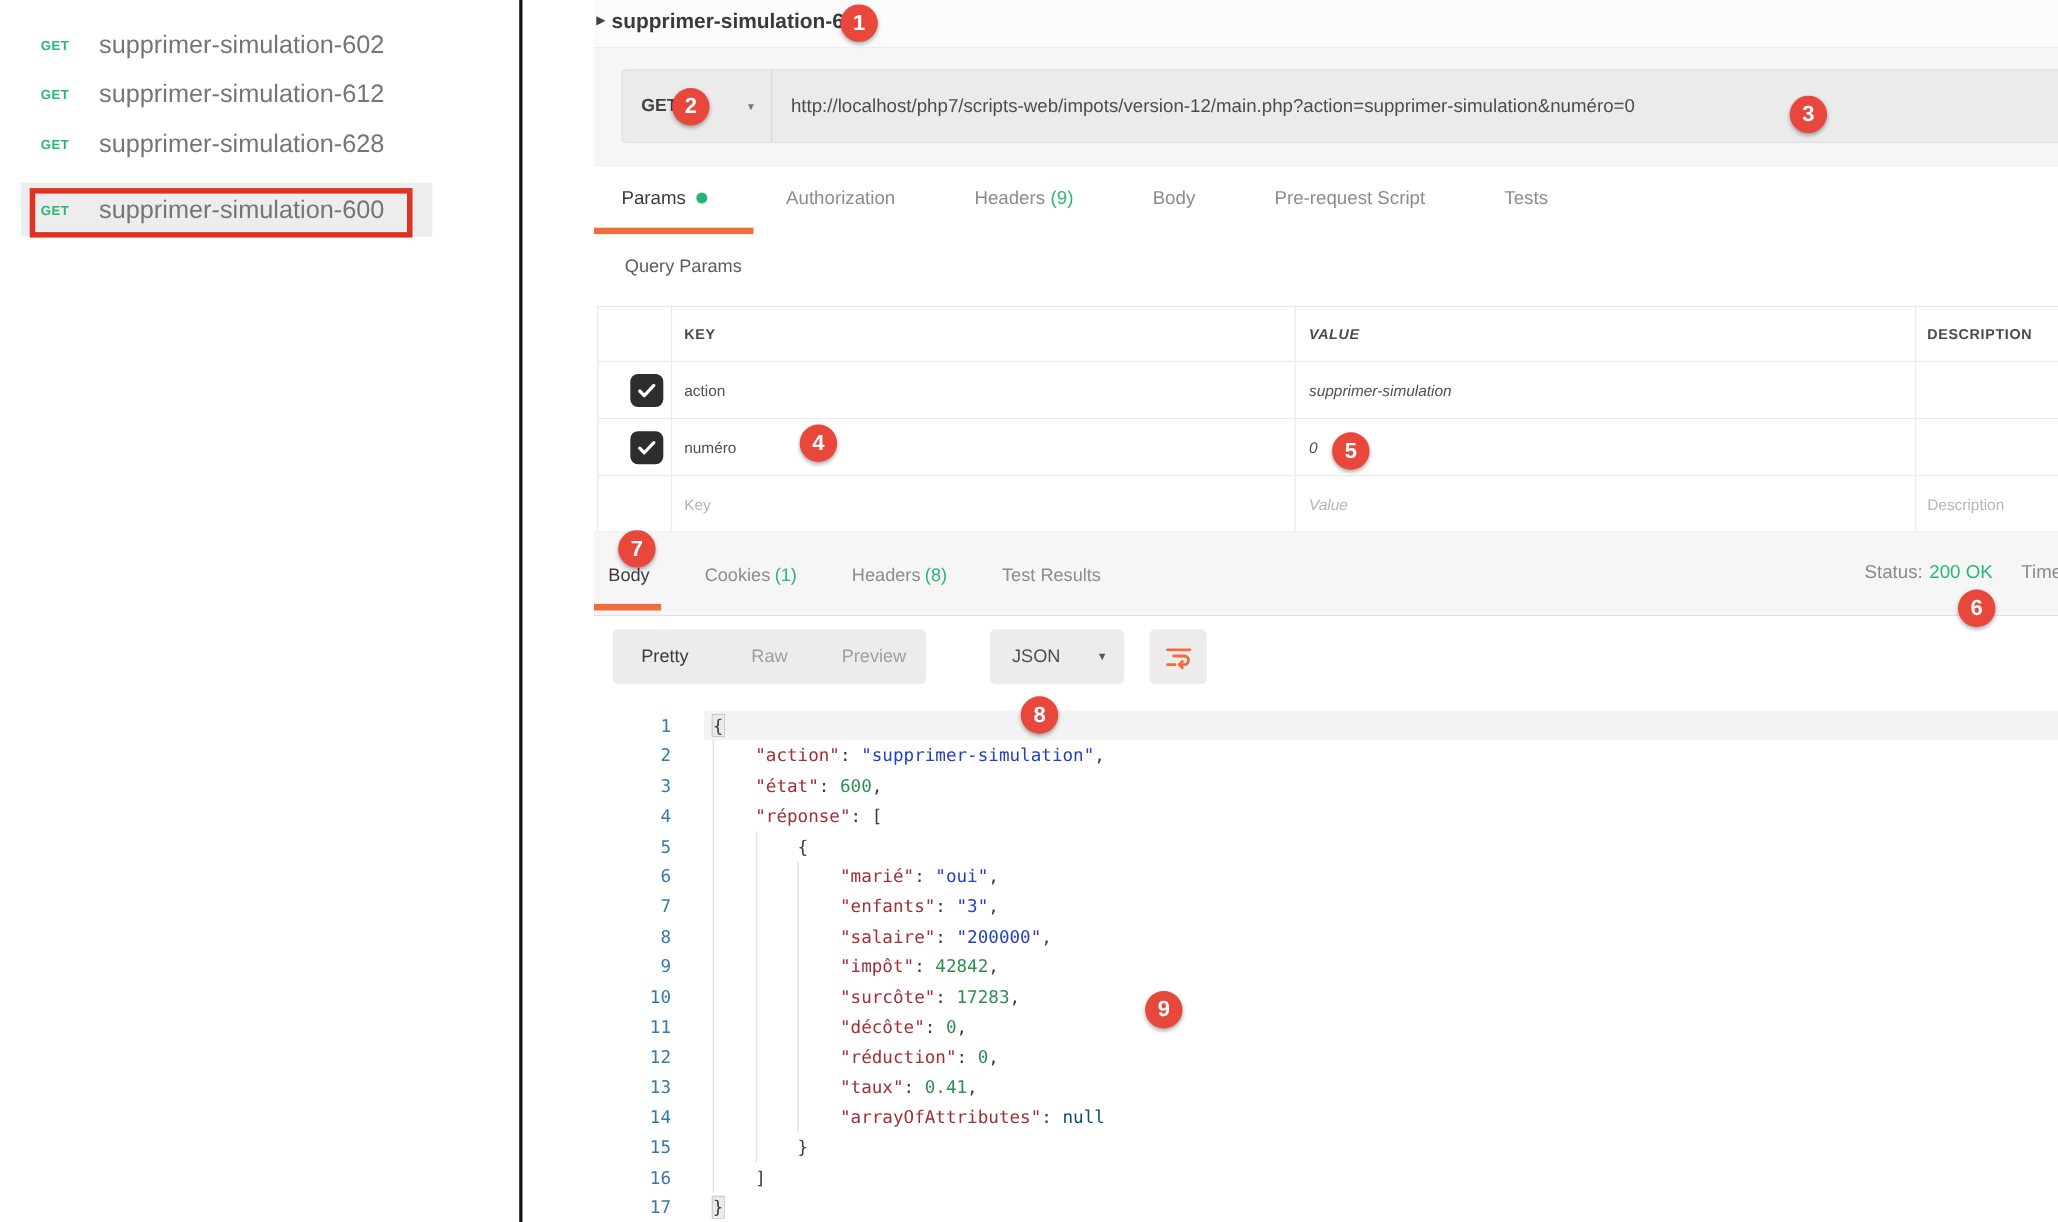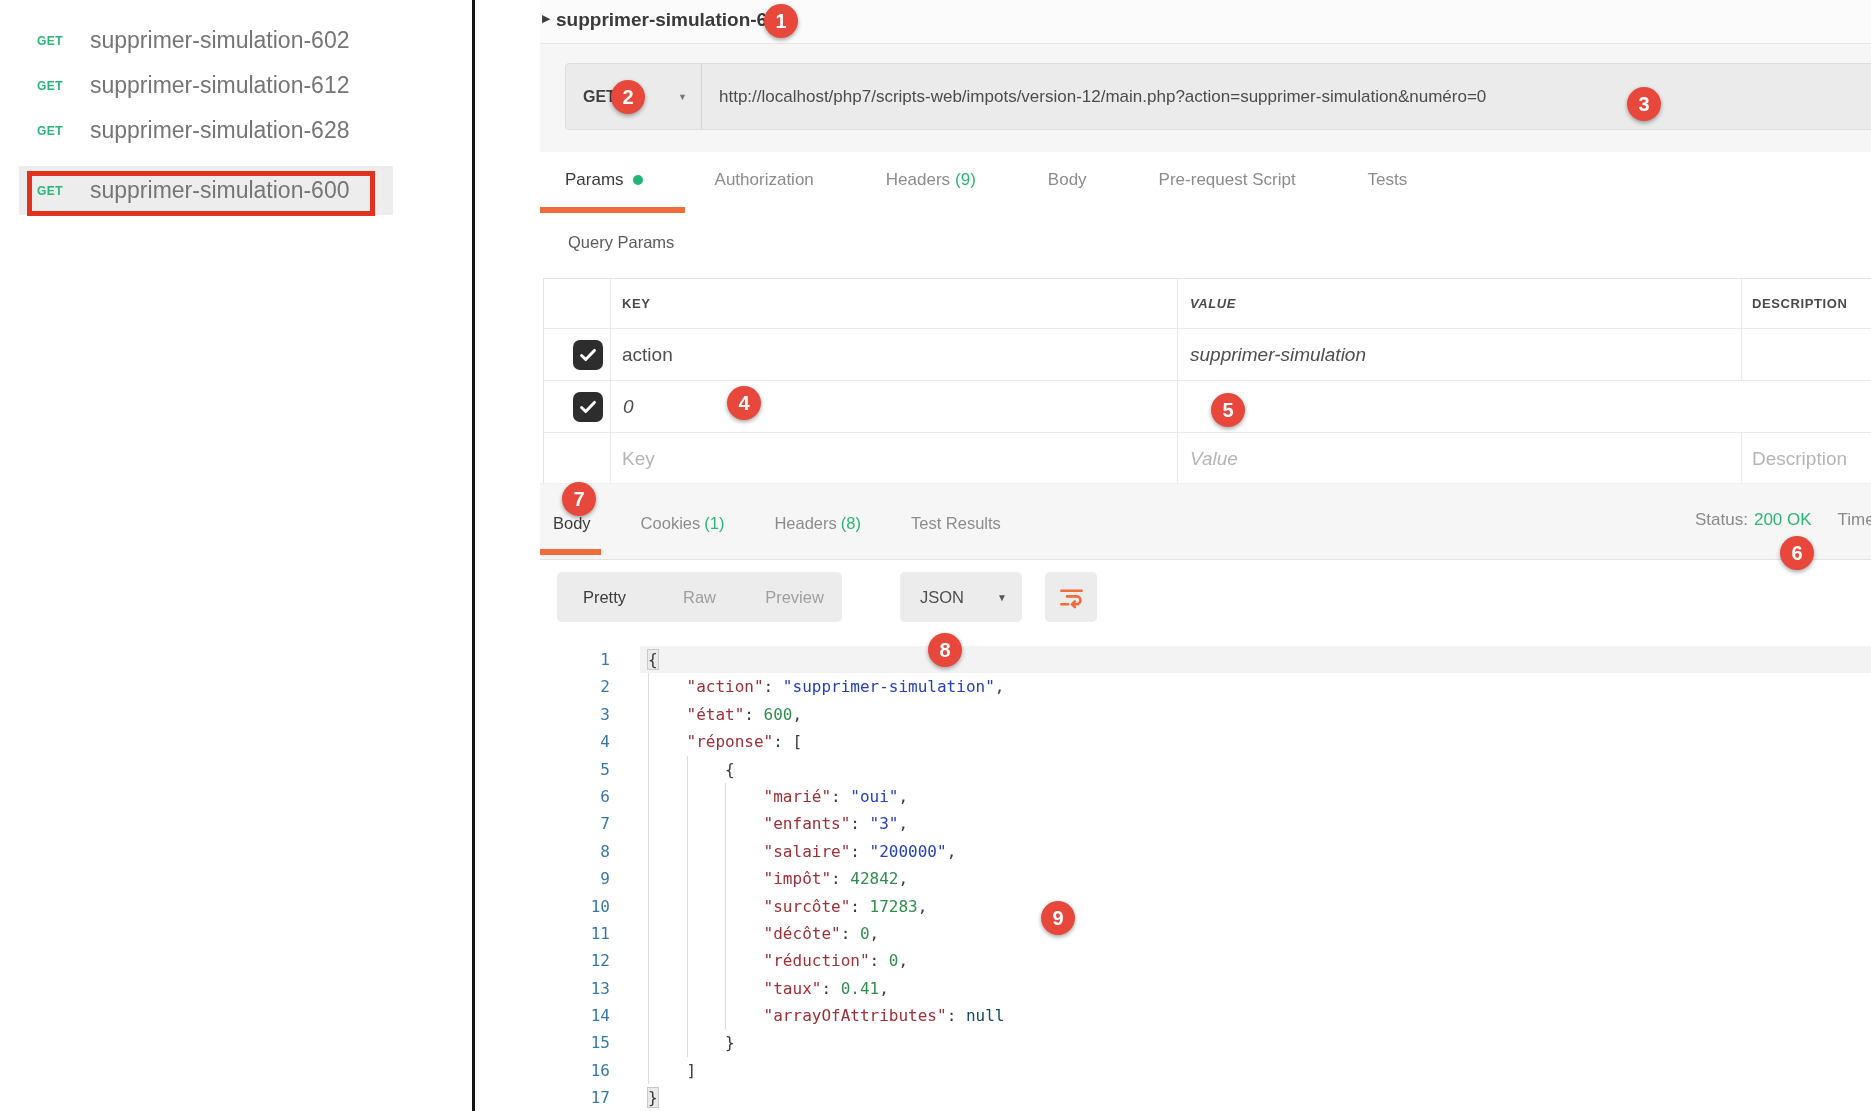--- a/index.html
+++ b/index.html
@@ -43,21 +43,21 @@
   #params-area{left:540px;top:213px;width:1331px;height:270px;background:#fff;}
   #qp-heading{position:absolute;left:28px;top:20px;font-size:16.5px;color:#5c5c5c;}
   #qp-table{position:absolute;left:3px;top:65px;width:1340px;border:1px solid #e4e4e4;box-sizing:border-box;}
   .qp-row{display:grid;grid-template-columns:66px 567px 564px 1fr;height:51px;}
   .qp-row.head{height:49px;}
   .qp-row + .qp-row{border-top:1px solid #e9e9e9;}
   .qp-cell{display:flex;align-items:center;overflow:hidden;}
   .qp-cell + .qp-cell{border-left:1px solid #e9e9e9;}
   .qp-cell.k{padding-left:11px;} .qp-cell.v{padding-left:12px;font-style:italic;} .qp-cell.d{padding-left:10px;}
   .head .qp-cell{font-size:13px;font-weight:bold;color:#4a4a4a;letter-spacing:.6px;}
-  .qp-cell{font-size:19px;color:#4f4f4f;}
+  .qp-cell{font-size:14px;color:#4f4f4f;}
   .qp-cell .ph{color:#b5b5b5;}
   .cb{width:30px;height:30px;margin-left:29px;background:#2d2d2d;border-radius:7px;display:flex;
       align-items:center;justify-content:center;cursor:pointer;}
 
   
   #resp-strip{left:540px;top:483px;width:1331px;height:77px;background:#f6f6f6;
               border-top:1px solid #efefef;border-bottom:1px solid #e2e2e2;box-sizing:border-box;}
   #response-tabs{position:absolute;left:13px;top:30px;display:flex;gap:50px;white-space:nowrap;}
   .rtab{font-size:16.5px;color:#8c8c8c;cursor:pointer;}
   .rtab.active{color:#3b3b3b;}
@@ -186,20 +186,21 @@
           <div class="qp-cell d"></div>
         </div>
         <div class="qp-row">
           <div class="qp-cell">
             <div class="cb">
               <svg width="22" height="22" viewBox="0 0 24 24">
                 <path d="M5 12.5l4.5 4.5L19 7" stroke="#fff" stroke-width="3.2" fill="none" stroke-linecap="round" stroke-linejoin="round"></path>
               </svg>
             </div>
           </div>
+          <div class="qp-cell k">numéro</div>
           <div class="qp-cell v">0</div>
           <div class="qp-cell d"></div>
         </div>
         <div class="qp-row">
           <div class="qp-cell"></div>
           <div class="qp-cell k">
             <span class="ph">Key</span>
           </div>
           <div class="qp-cell v">
             <span class="ph">Value</span>

